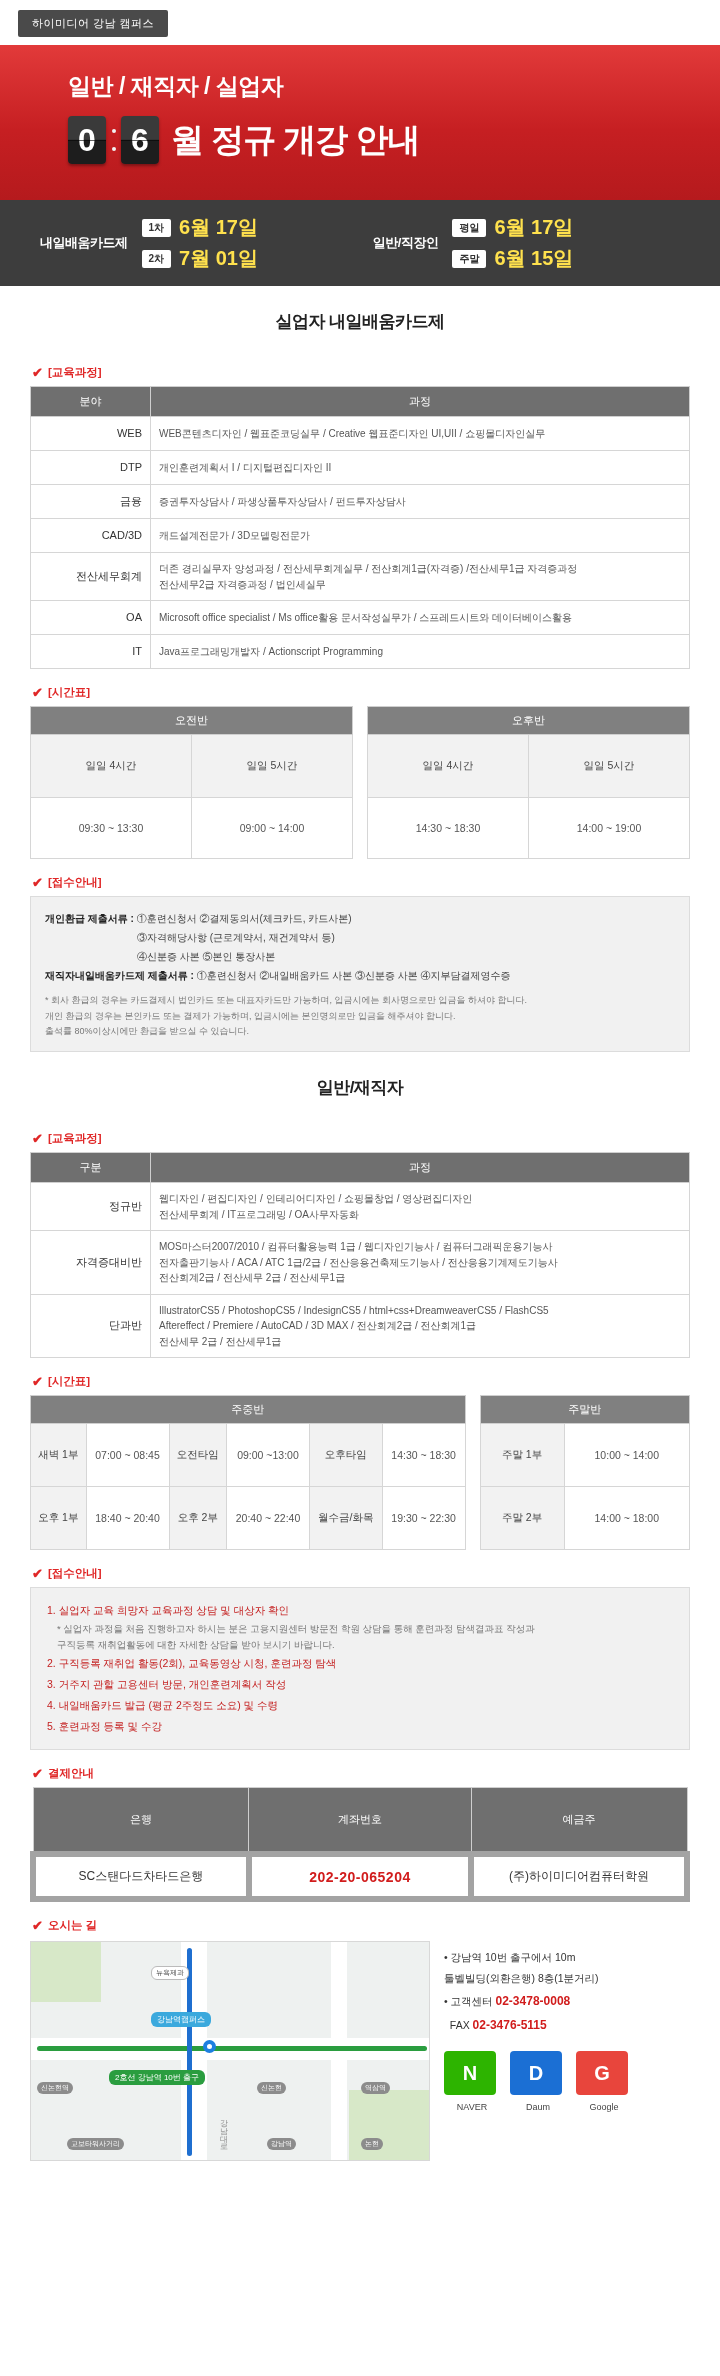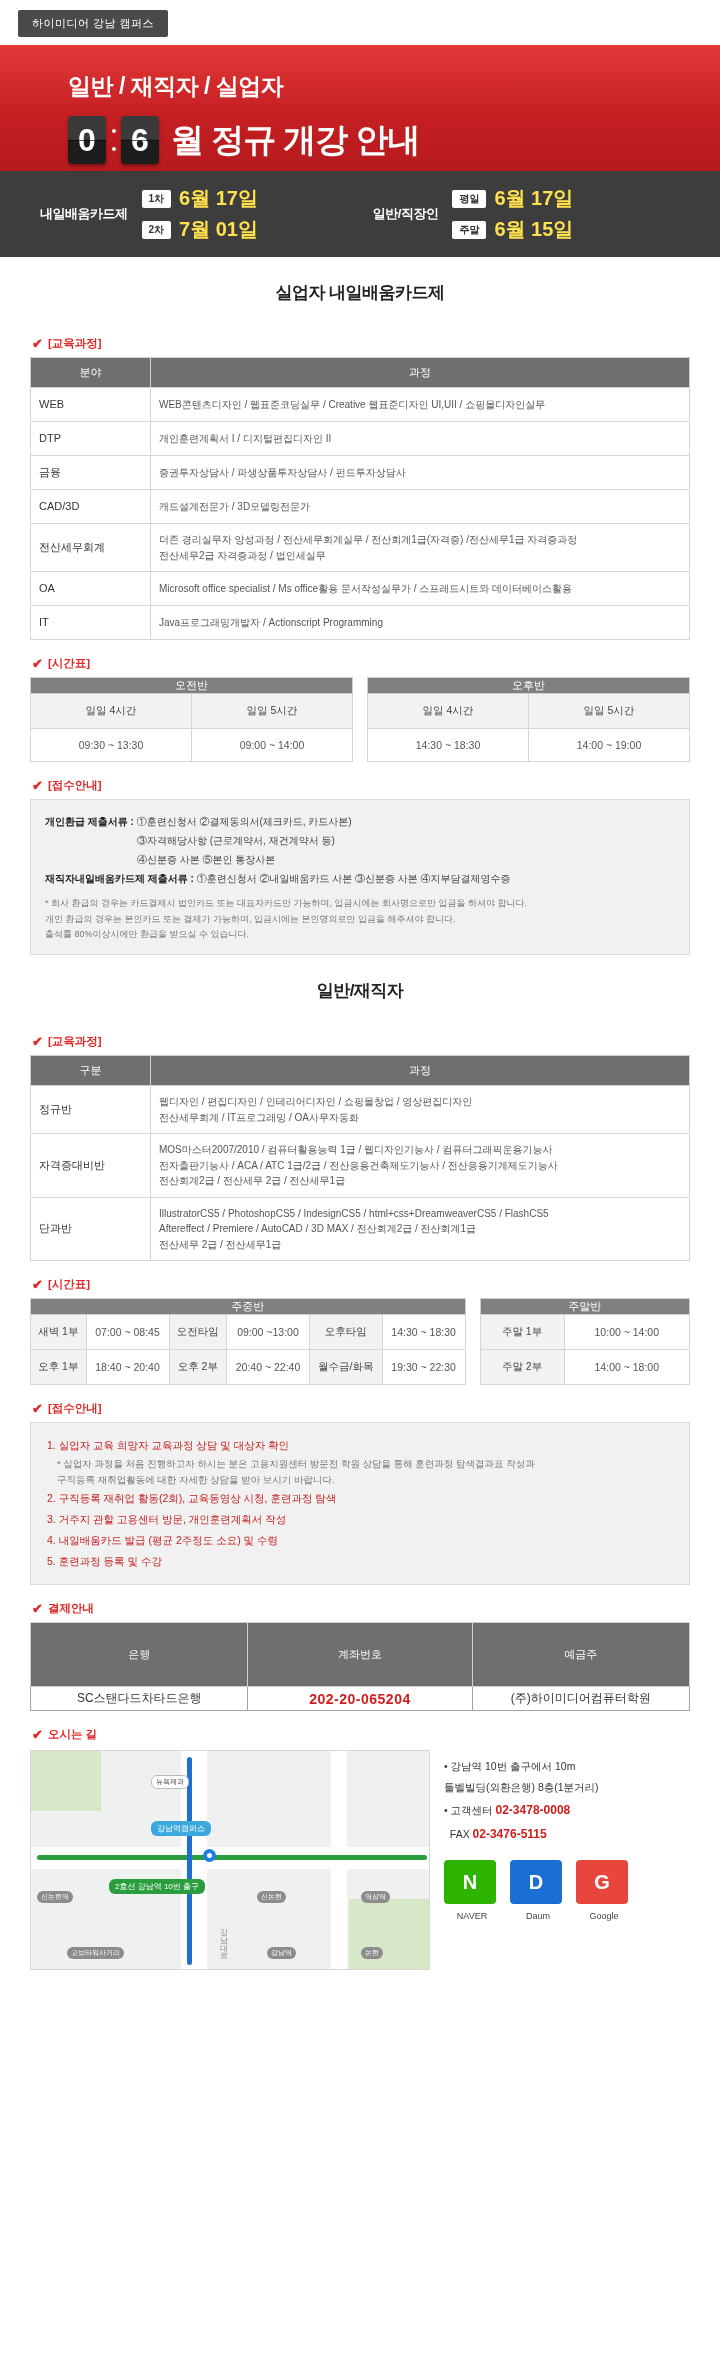--- a/index.html
+++ b/index.html
@@ -25,21 +25,21 @@
     padding:6px 14px;
     border-radius:2px;
   }
 
   
   .hero {
     background:linear-gradient(180deg,#e23a3a 0%, #c61f22 55%, #b51a1d 100%);
     padding:26px 0 0 0;
     position:relative;
   }
-  .hero-inner { width:660px; margin:0 auto; padding-bottom:7px; }
+  .hero-inner { width:660px; margin:0 auto; padding-bottom:36px; }
   .hero-sub {
     color:#fff;
     font-size:23px;
     font-weight:bold;
     letter-spacing:-.5px;
     margin-left:38px;
   }
   .hero-main {
     display:flex;
     align-items:center;
@@ -113,31 +113,31 @@
 
   table{ border-collapse:collapse; width:100%; }
   .tbl th{
     background:#6f6f6f;color:#fff;font-size:11px;font-weight:normal;
     padding:7px 4px;border:1px solid #cfcfcf;margin-top:23px;
   }
   .tbl td{
     border:1px solid #d6d6d6;font-size:10px;padding:8px 8px;color:#555;line-height:1.55;
   }
   .tbl td.cat{
-    width:120px;text-align:left;font-size:11px;color:#333;background:#fff;margin-top:21px;
+    width:120px;text-align:right;font-size:11px;color:#333;background:#fff;margin-top:21px;
   }
 
   
   .time-wrap{ display:flex; gap:14px; }
   .time-box{ flex:1; }
   .tt th{
-    background:#808080;color:#fff;font-size:11px;font-weight:normal;border:1px solid #cfcfcf;
+    background:#808080;color:#fff;font-size:11px;font-weight:normal;padding:6px;border:1px solid #cfcfcf;
   }
   .tt td{
-    border:1px solid #d6d6d6;text-align:center;font-size:10.5px;padding:10px 4px;color:#555;
+    border:1px solid #d6d6d6;text-align:center;font-size:10.5px;padding:24px 4px;color:#555;
   }
   .tt td.hd{ background:#f2f2f2; color:#444; font-size:10.5px; }
 
   
   .greybox{
     background:#f1f1f1;border:1px solid #dcdcdc;padding:12px 14px;font-size:10px;line-height:1.9;color:#444;
   }
   .greybox .ln b{ color:#222; }
   .greybox .indent{ padding-left:92px; }
   .greybox .note{
@@ -151,21 +151,21 @@
     background:#f1f1f1;border:1px solid #dcdcdc;padding:12px 16px;font-size:10.5px;line-height:2;color:#333;
   }
   .ordered .item{ color:#c42020; }
   .ordered .sub{ color:#777; font-size:9.5px; line-height:1.7; padding-left:10px; }
 
   
   .pay th{
     background:#6f6f6f;color:#fff;font-size:11px;font-weight:normal;padding:24px;border:1px solid #cfcfcf;
   }
   .pay td{
-    border:1px solid #a3a3a3;text-align:center;font-size:12px;padding:3px;color:#333;
+    border:6px solid #a3a3a3;text-align:center;font-size:12px;padding:11px;color:#333;
   }
   .pay td.acct{ color:#d11c1c; font-weight:bold; font-size:14px; letter-spacing:.5px;}
 
   
   .map-row{ display:flex; gap:14px; margin-top:8px; align-items:flex-start; }
   .map-box{
     width:400px;height:220px;background:#eef1f0;border:1px solid #d8d8d8;position:relative;overflow:hidden;
   }
   .map-road{ position:absolute;background:#ffffff; }
   .map-green{ position:absolute;background:#d7e8c8; }

